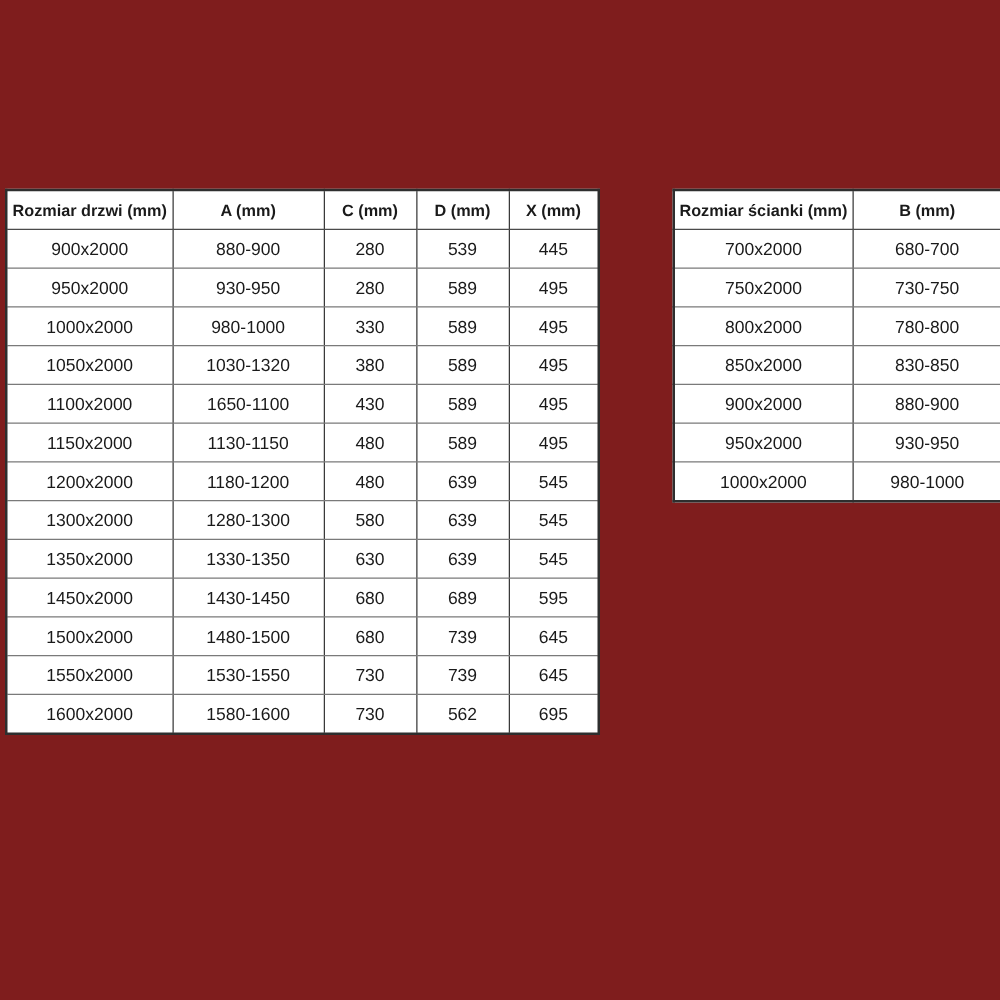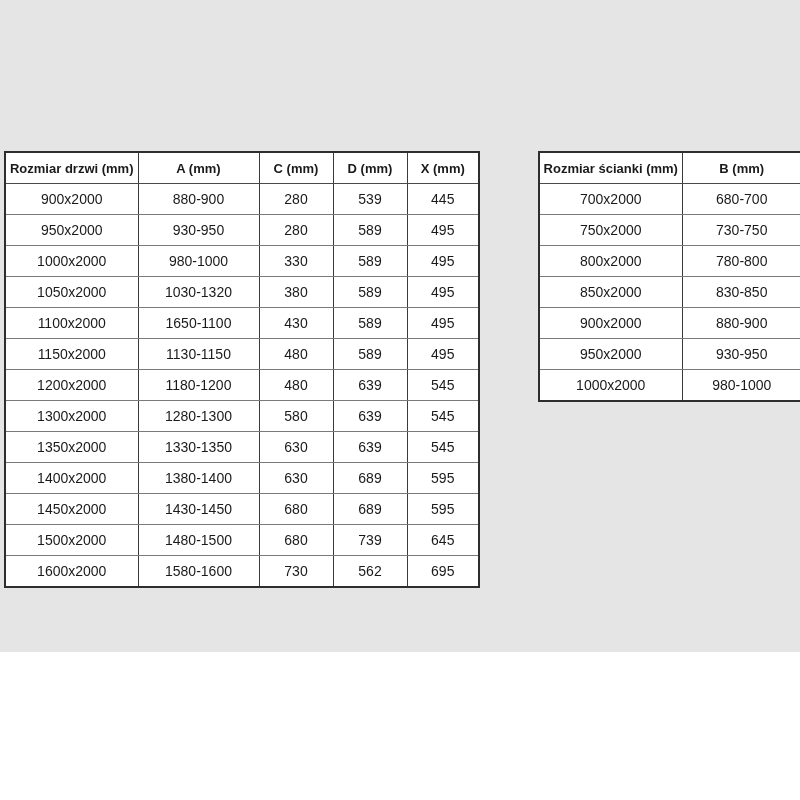--- a/index.html
+++ b/index.html
@@ -8,22 +8,22 @@
     width: 800px;
     height: 800px;
     background: #ffffff;
     overflow: hidden;
     font-family: "Liberation Sans", sans-serif;
     color: #1a1a1a;
   }
   .page {
     position: relative;
     width: 800px;
-    height: 652px;
-    background: #e5e5e5;
+    height: 800px;
+    background: #7f1d1d;
   }
   table.dim-table {
     position: absolute;
     border-collapse: collapse;
     table-layout: fixed;
     background: #ffffff;
     border: 2px solid #2e2e2e;
   }
   table.dim-table td, table.dim-table th {
     border-left: 1px solid #3a3a3a;
@@ -135,37 +135,37 @@
           <td>545</td>
         </tr>
         <tr>
           <td>1350x2000</td>
           <td>1330-1350</td>
           <td>630</td>
           <td>639</td>
           <td>545</td>
         </tr>
         <tr>
-          <td>1400x2000</td>
-          <td>1380-1400</td>
-          <td>630</td>
-          <td>689</td>
-          <td>595</td>
-        </tr>
-        <tr>
           <td>1450x2000</td>
           <td>1430-1450</td>
           <td>680</td>
           <td>689</td>
           <td>595</td>
         </tr>
         <tr>
           <td>1500x2000</td>
           <td>1480-1500</td>
           <td>680</td>
+          <td>739</td>
+          <td>645</td>
+        </tr>
+        <tr>
+          <td>1550x2000</td>
+          <td>1530-1550</td>
+          <td>730</td>
           <td>739</td>
           <td>645</td>
         </tr>
         <tr>
           <td>1600x2000</td>
           <td>1580-1600</td>
           <td>730</td>
           <td>562</td>
           <td>695</td>
         </tr>

